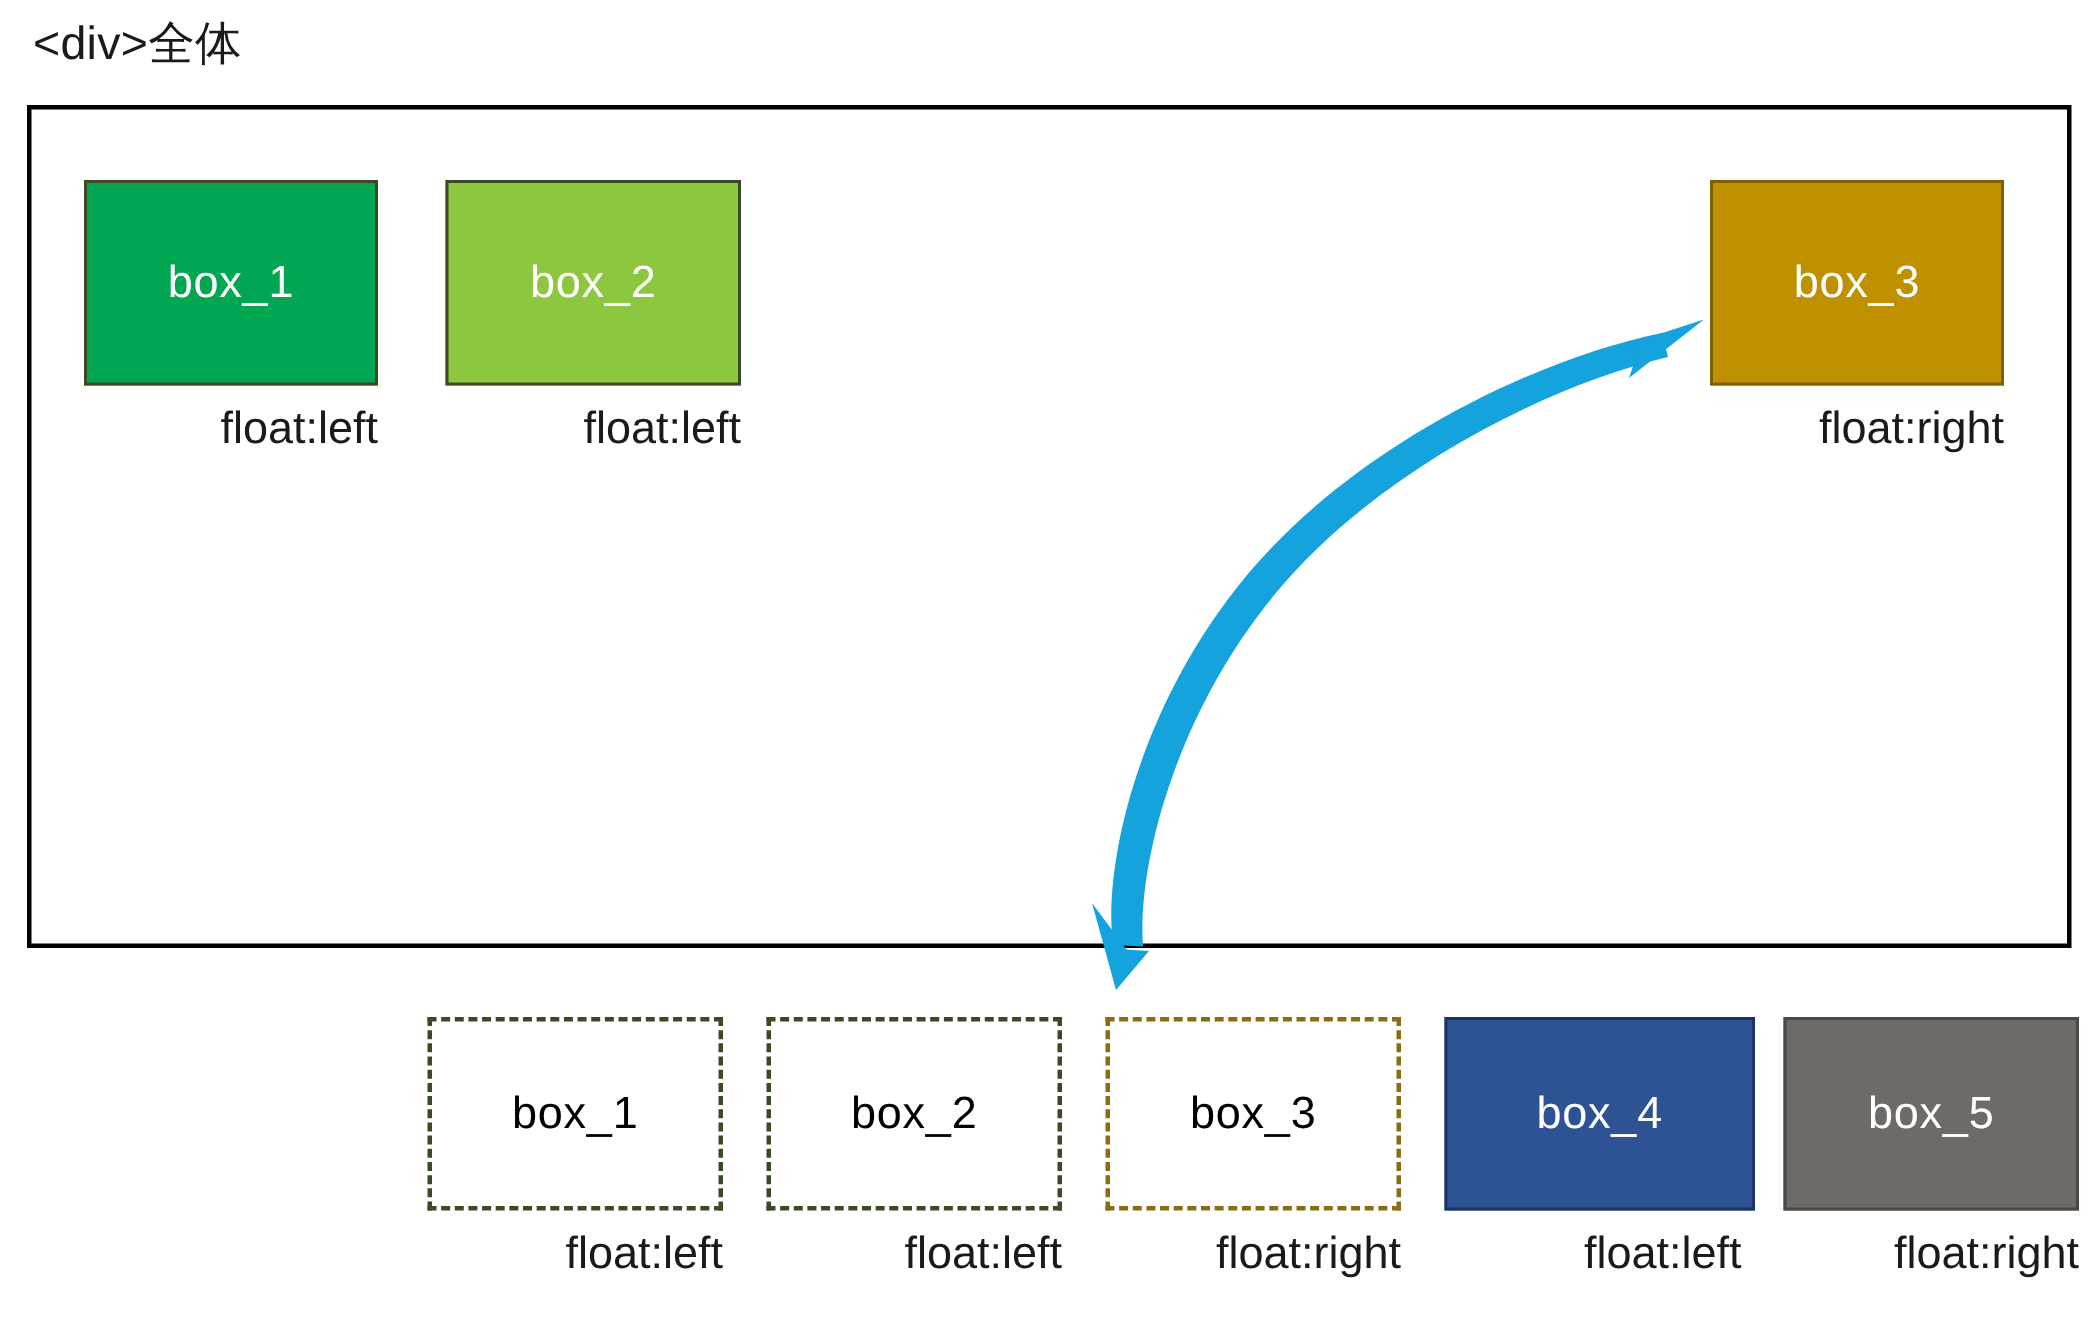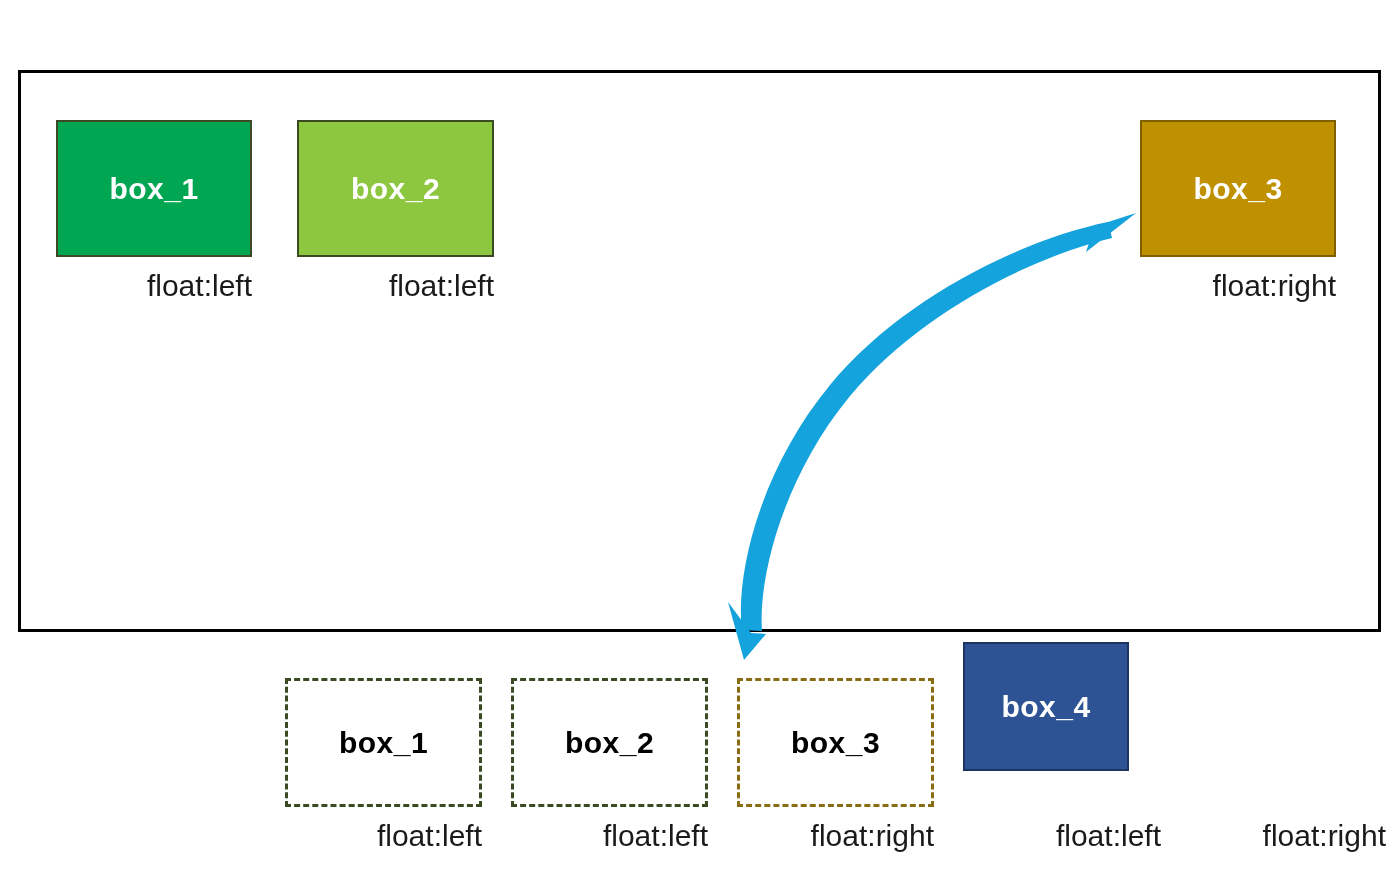--- a/index.html
+++ b/index.html
@@ -48,21 +48,21 @@
   
   .box {
     position: absolute;
     box-sizing: border-box;
     display: flex;
     align-items: center;
     justify-content: center;
   }
   .box-label {
     font-size: 30px;
-    font-weight: bold;
+    font-weight: normal;
     letter-spacing: 0.5px;
     white-space: nowrap;
     user-select: none;
   }
   .caption {
     position: absolute;
     font-size: 30px;
     font-weight: 400;
     line-height: 36px;
     color: #1a1a1a;
@@ -104,21 +104,21 @@
   }
   #box-bot-2 {
     left: 511px; top: 678px; width: 197px; height: 129px;
     border: 3px dashed #3a4a22;
   }
   #box-bot-3 {
     left: 737px; top: 678px; width: 197px; height: 129px;
     border: 3px dashed #8a6d12;
   }
   #box-bot-4 {
-    left: 963px; top: 642px; width: 166px; height: 129px;
+    left: 963px; top: 678px; width: 207px; height: 129px;
     background: #2E5395;
     border: 2px solid #1d3461;
     color: #ffffff;
   }
   #box-bot-5 {
     left: 1189px; top: 678px; width: 197px; height: 129px;
     background: #6E6A68;
     border: 2px solid #4b4846;
     color: #ffffff;
   }
@@ -135,20 +135,21 @@
     width: 1395px;
     height: 895px;
     pointer-events: none;
   }
 </style>
 </head>
 <body>
 
 <div id="stage">
 
+  <div id="diagram-title">&lt;div&gt;全体</div>
 
   <div id="outer-container"></div>
 
   <div class="box" id="box-top-1">
     <span class="box-label">box_1</span>
   </div>
   <div class="caption" id="cap-top-1">float:left</div>
 
   <div class="box" id="box-top-2">
     <span class="box-label">box_2</span>
@@ -173,20 +174,23 @@
   <div class="box box-dashed" id="box-bot-3">
     <span class="box-label">box_3</span>
   </div>
   <div class="caption" id="cap-bot-3">float:right</div>
 
   <div class="box" id="box-bot-4">
     <span class="box-label">box_4</span>
   </div>
   <div class="caption" id="cap-bot-4">float:left</div>
 
+  <div class="box" id="box-bot-5">
+    <span class="box-label">box_5</span>
+  </div>
   <div class="caption" id="cap-bot-5">float:right</div>
 
   <svg id="arrow-layer" viewBox="0 0 1395 895" xmlns="http://www.w3.org/2000/svg">
 
     <path id="arrow-body" d="M 742 630
              C 735 575, 760 470, 830 385
              C 900 300, 1020 240, 1108 222
              L 1112 238
              C 1028 258, 916 316, 850 396
              C 784 476, 758 576, 762 631

